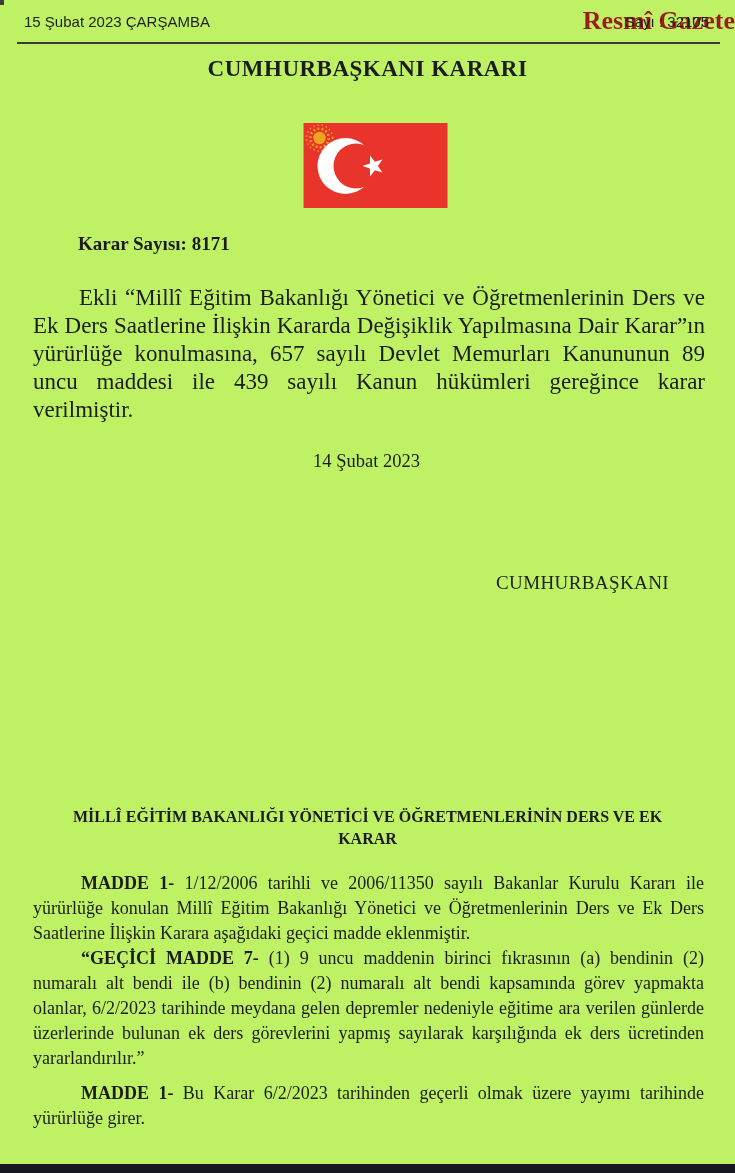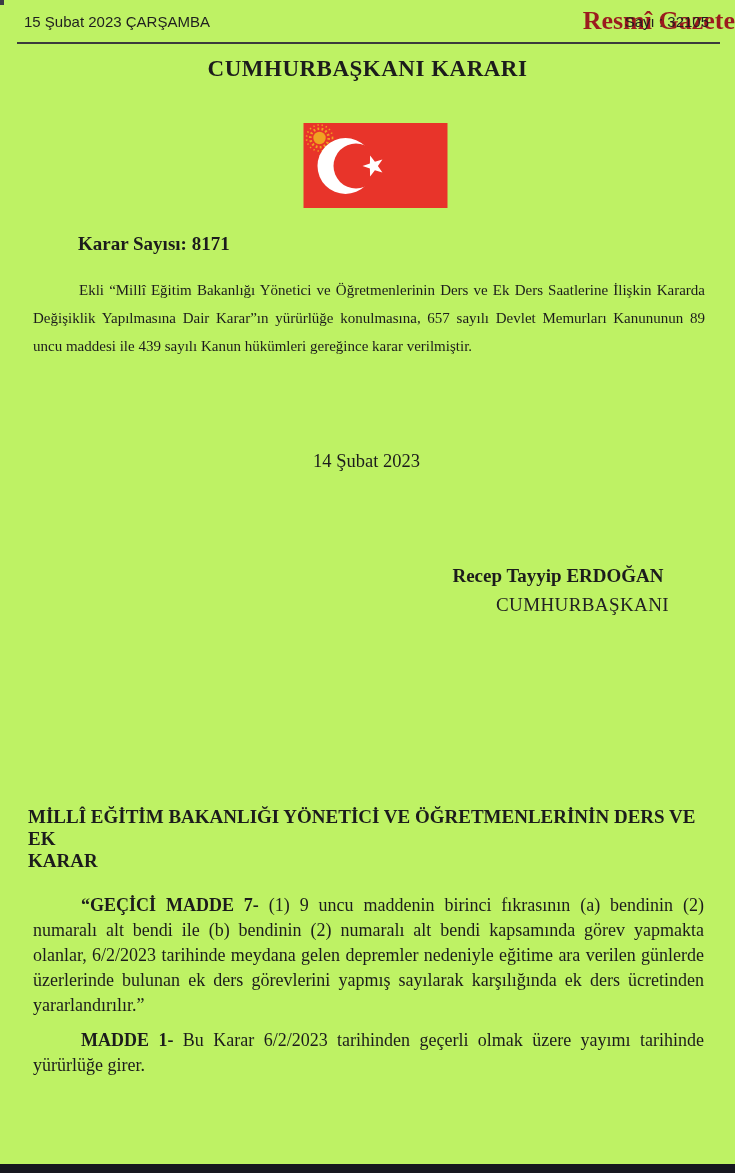--- a/index.html
+++ b/index.html
@@ -48,37 +48,37 @@
   .flag{
     position:absolute;left:303px;top:123px;width:145px;height:85px;
   }
   
   .decision-no{
     position:absolute;left:78px;top:233px;
     font-weight:bold;font-size:19px;white-space:nowrap;
   }
   .intro-par{
     position:absolute;left:33px;top:261px;width:672px;
-    font-size:15px;line-height:28px;
+    font-size:23px;line-height:28px;
     text-align:justify;text-indent:46px;
   }
   .decision-date{
     position:absolute;left:313px;top:451px;
     font-size:18.5px;white-space:nowrap;
   }
   .signature{
     position:absolute;left:447px;top:565px;width:222px;
     text-align:center;
   }
   .signature-name{font-weight:bold;font-size:19px;white-space:nowrap;}
   .signature-title{font-size:19px;margin-top:7px;letter-spacing:0.4px;color:#222;text-align:right;}
   
   .annex{position:absolute;left:0;top:806px;width:100%;}
   .annex-title{
-    font-weight:bold;font-size:19px;line-height:22px;
+    text-align:center;font-weight:bold;font-size:16px;line-height:22px;
     padding:0 28px;
   }
   .articles{
     margin-top:21px;
     padding:0 31px 0 33px;
     font-size:18px;line-height:25px;
     text-align:justify;
   }
   .article{text-indent:48px;margin:0;}
   .article.gap{margin-top:10px;}
@@ -118,31 +118,31 @@
     </svg>
   </div>
 
   <div class="decision-no">Karar Sayısı: 8171</div>
 
   <p class="intro-par">Ekli “Millî Eğitim Bakanlığı Yönetici ve Öğretmenlerinin Ders ve Ek Ders Saatlerine İlişkin Kararda Değişiklik Yapılmasına Dair Karar”ın yürürlüğe konulmasına, 657 sayılı Devlet Memurları Kanununun 89 uncu maddesi ile 439 sayılı Kanun hükümleri gereğince karar verilmiştir.</p>
 
   <div class="decision-date">14 Şubat 2023</div>
 
   <div class="signature">
-    <div class="signature-name">Recep Tayyip ERDOĞAN</div>
     <div class="signature-title">CUMHURBAŞKANI</div>
   </div>
 
   <div class="annex">
     <div class="annex-title">
       <div>MİLLÎ EĞİTİM BAKANLIĞI YÖNETİCİ VE ÖĞRETMENLERİNİN  DERS VE EK</div>
       <div>KARAR</div>
     </div>
 
     <div class="articles">
+      <p class="article"><span class="article-label">MADDE 1-</span> <span>1/12/2006 tarihli ve 2006/11350 sayılı Bakanlar Kurulu Kararı ile yürürlüğe konulan Millî Eğitim Bakanlığı Yönetici ve Öğretmenlerinin Ders ve Ek Ders Saatlerine İlişkin Karara aşağıdaki geçici madde eklenmiştir.</span></p>
       <p class="article"><span class="article-label">“GEÇİCİ MADDE 7-</span> <span>(1) 9 uncu maddenin birinci fıkrasının (a) bendinin (2) numaralı alt bendi ile (b) bendinin (2) numaralı alt bendi kapsamında görev yapmakta olanlar, 6/2/2023 tarihinde meydana gelen depremler nedeniyle eğitime ara verilen günlerde üzerlerinde bulunan ek ders görevlerini yapmış sayılarak karşılığında ek ders ücretinden yararlandırılır.”</span></p>
       <p class="article gap"><span class="article-label">MADDE 1-</span> <span>Bu Karar 6/2/2023 tarihinden geçerli olmak üzere yayımı tarihinde yürürlüğe girer.</span></p>
 
     </div>
   </div>
 
   <div class="footer-bar"></div>
 
 </div>
 

